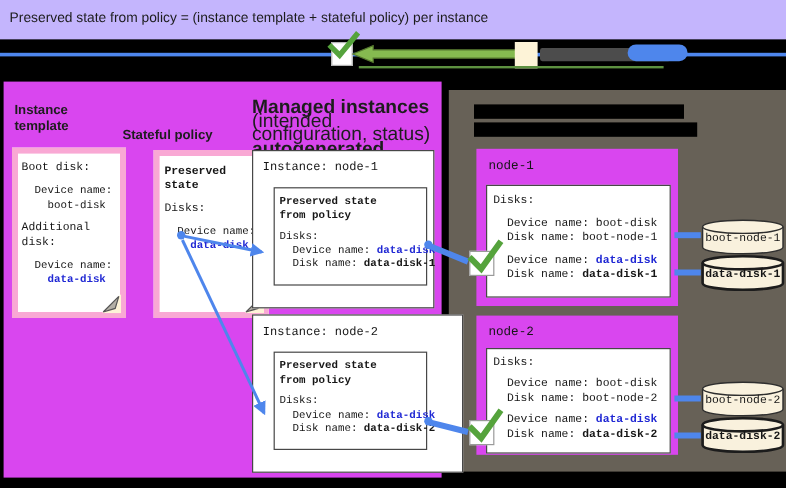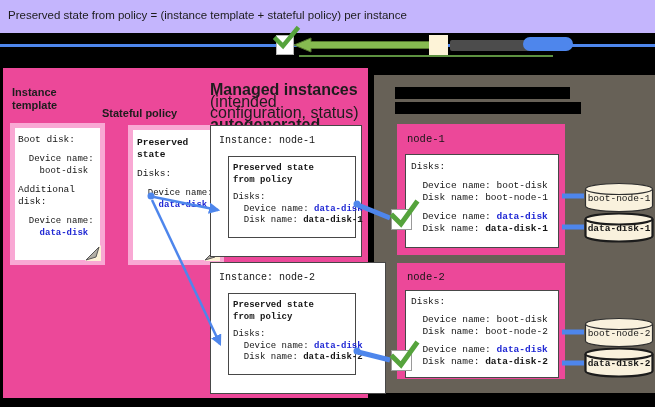--- a/index.html
+++ b/index.html
@@ -8,21 +8,21 @@
   .abs{position:absolute;}
   .mono{font-family:"Liberation Mono","DejaVu Sans Mono",monospace;color:#161616;}
   .line{white-space:pre;line-height:12px;font-size:9.5px;font-family:"Liberation Mono","DejaVu Sans Mono",monospace;color:#161616;}
   .small .line{font-size:9px;line-height:11.5px;}
   .gap{height:7px;}
   .gap-s{height:6px;}
   .bold{font-weight:bold;}
   .blue-text{color:#2028d4;font-weight:bold;}
   .doc{background:#ffffff;border:5px solid #f9a8d4;}
   .whitebox{background:#ffffff;border:1px solid #474747;}
-  .creambox{background:#ec4899;}
+  .creambox{background:#d946ef;}
   .label{font-weight:bold;font-size:11px;line-height:13px;color:#1d1d1d;}
   .mih{font-size:16px;line-height:11.5px;color:#1d1d1d;}
   .checkbox{background:#fff;border:1px solid #9a9a9a;width:19px;height:19px;z-index:6;}
   .check-svg{position:absolute;left:-4px;top:-10px;overflow:visible;}
   .cyl{width:70px;height:32px;z-index:4;}
   .cyl .cl{position:absolute;left:0;top:11px;width:100%;text-align:center;font-size:9.5px;
            font-family:"Liberation Mono","DejaVu Sans Mono",monospace;color:#161616;}
   .cyl.data .cl{font-weight:bold;}
   .redact{background:#000;height:12px;}
   .titlebar{left:0;top:0;width:655px;height:33px;background:#c4b5fd;}

